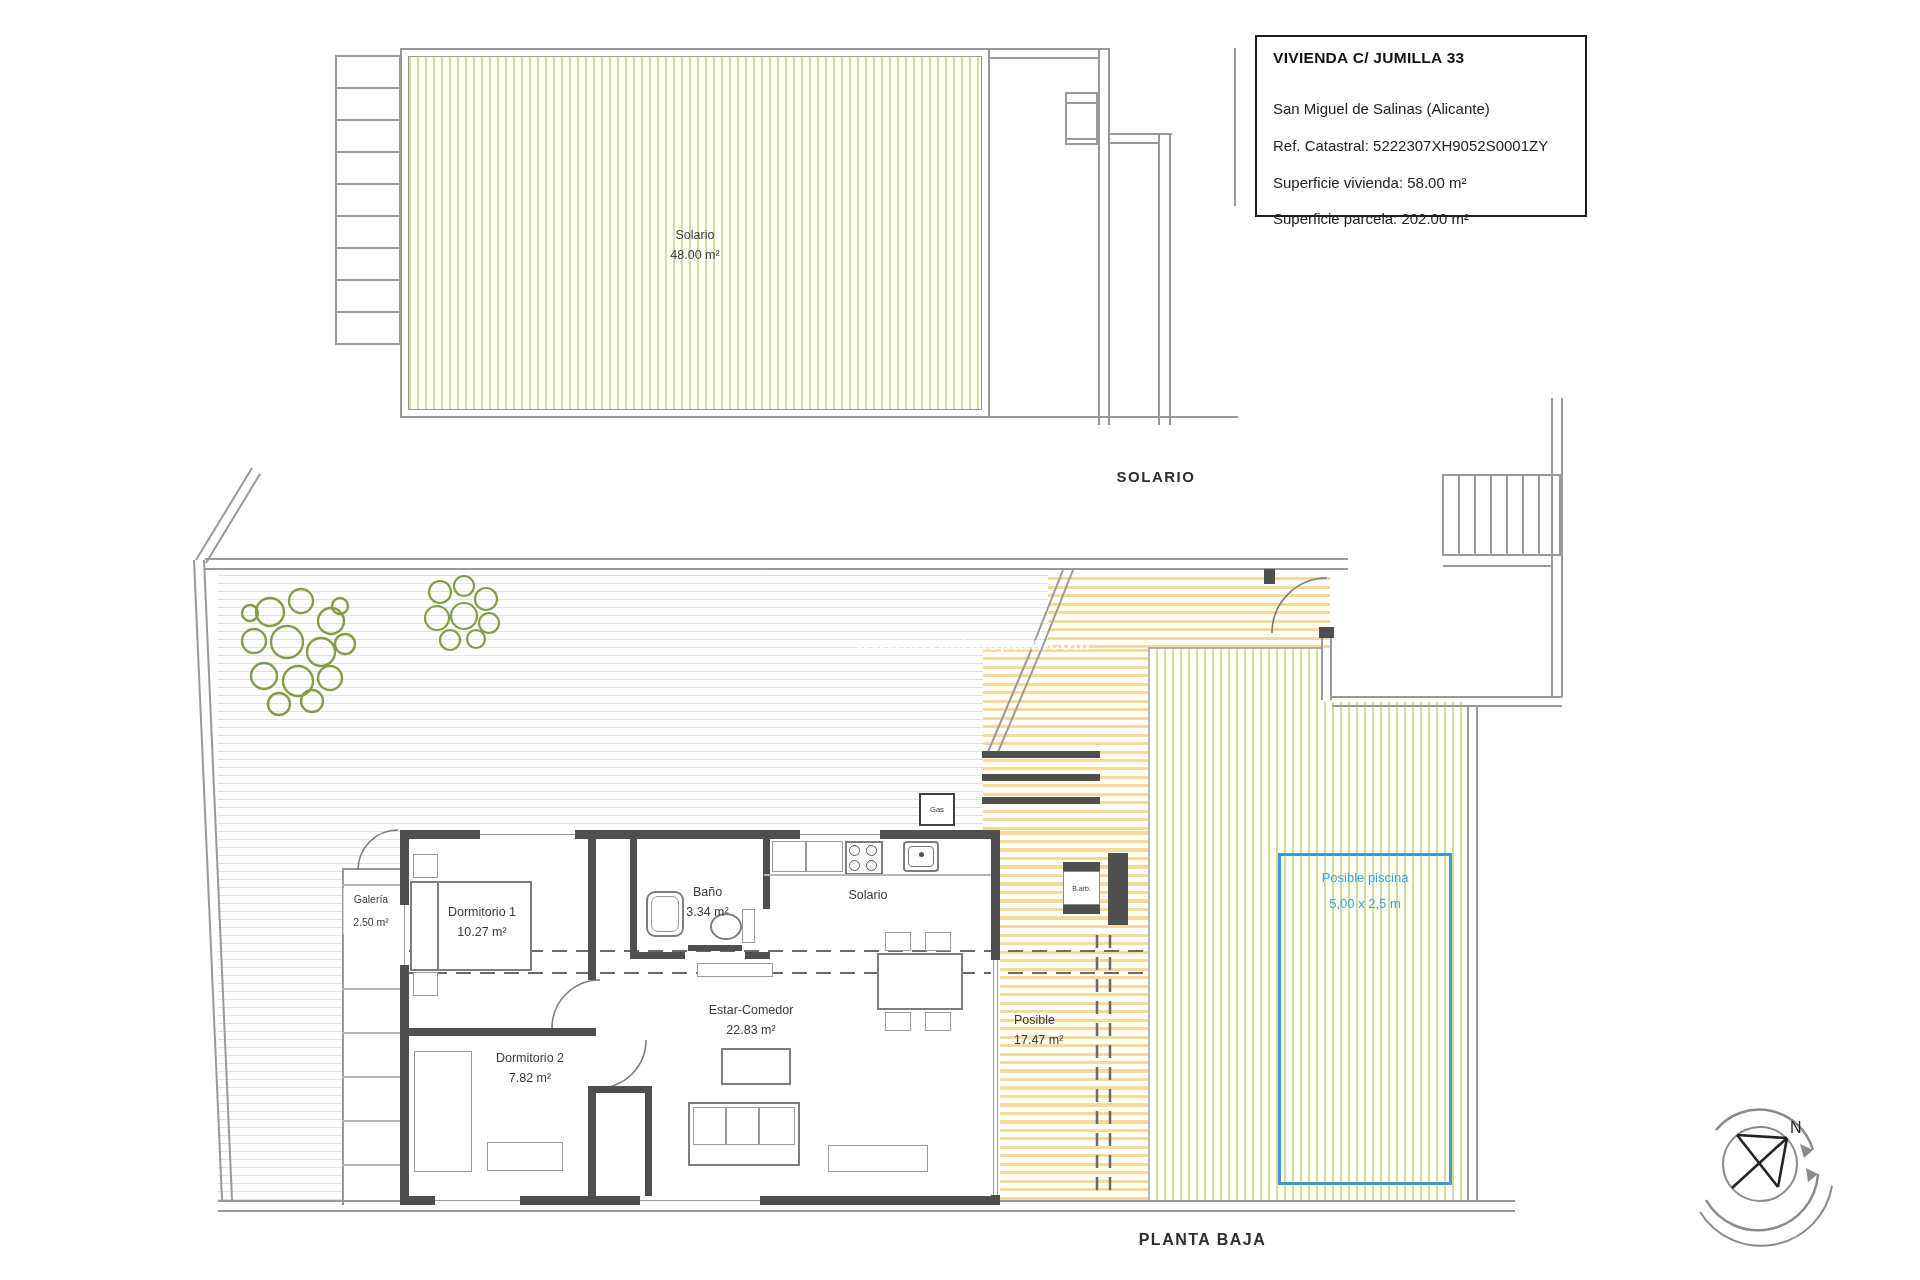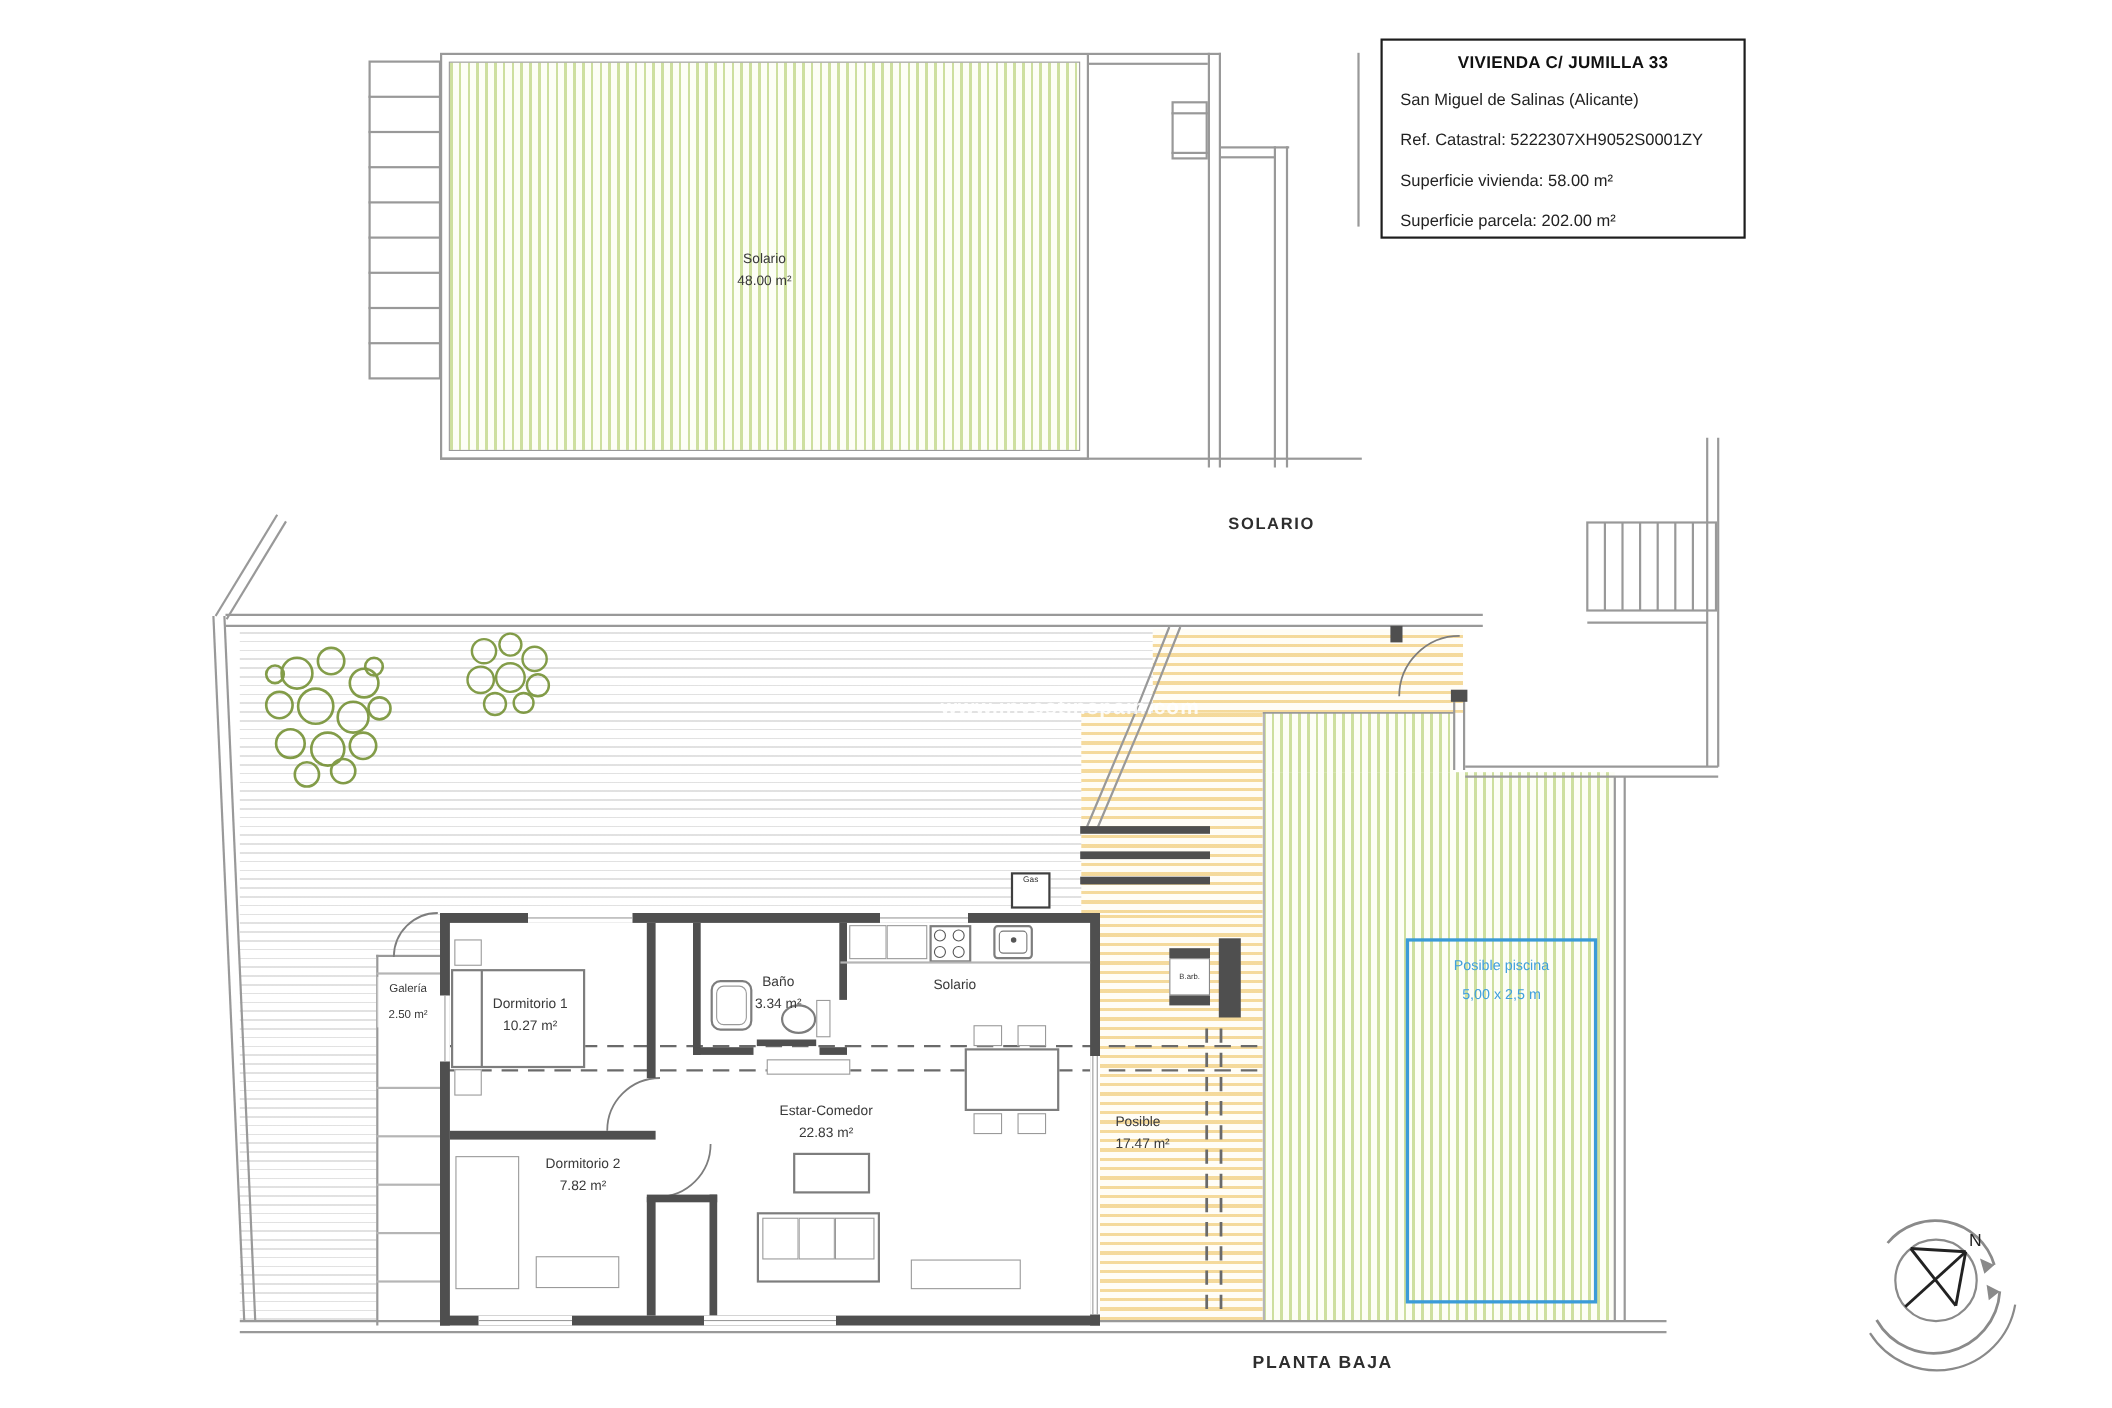--- a/index.html
+++ b/index.html
@@ -14,21 +14,21 @@
   .f2{position:absolute;border:1px solid #9a9a9a;background:#fff}
   .win{position:absolute;background:#fff}
   .winl{position:absolute;background:#9a9a9a}
   .stripes-green{background-image:repeating-linear-gradient(90deg,rgba(167,198,88,.55) 0 2.5px,rgba(255,255,255,0) 2.5px 8px);background-color:#fdfef6}
   .stripes-yellow{background-image:repeating-linear-gradient(0deg,rgba(238,196,100,.62) 0 3px,rgba(255,255,255,0) 3px 8.5px);background-color:#fffdf6}
   .stripes-gray{background-image:repeating-linear-gradient(0deg,rgba(120,120,120,.22) 0 1.5px,rgba(255,255,255,0) 1.5px 8px)}
   .lbl{position:absolute;font-size:12.5px;line-height:1.6;text-align:center;color:#3a3a3a}
   .lbl span{display:block}
   .cap{position:absolute;font-size:15px;font-weight:700;letter-spacing:1.5px;color:#2e2e2e;text-align:center}
   .tb{position:absolute;left:1255px;top:35px;width:332px;height:182px;border:2px solid #1d1d1d;background:#fff;padding:12px 16px 8px 16px}
-  .tb h1{font-size:15.5px;font-weight:700;text-align:center;color:#111;letter-spacing:.3px;margin-bottom:6px}
+  .tb h1{font-size:15.5px;font-weight:700;text-align:left;color:#111;letter-spacing:.3px;margin-bottom:24px}
   .tb p{font-size:15px;color:#222;line-height:2.45}
   .pool{position:absolute;left:1278px;top:853px;width:174px;height:332px;border:3px solid #3b9bd8}
   .pool .pl{position:absolute;left:0;width:100%;text-align:center;color:#41a0dd;font-size:13px}
   .wm{position:absolute;left:828px;top:633px;width:290px;text-align:center;
       font-size:19px;font-weight:700;letter-spacing:1px;color:rgba(255,255,255,.88)}
   svg text{font-family:"Liberation Sans",sans-serif}
 </style>
 </head>
 <body>
 
@@ -259,21 +259,21 @@
   <div class="f2" style="left:726px;top:1107px;width:33px;height:38px"></div>
   <div class="f2" style="left:759px;top:1107px;width:36px;height:38px"></div>
   <div class="f2" style="left:828px;top:1145px;width:100px;height:27px"></div>
   <div class="f2" style="left:697px;top:963px;width:76px;height:14px"></div>
 
   <div class="w" style="left:982px;top:751px;width:118px;height:7px"></div>
   <div class="w" style="left:982px;top:774px;width:118px;height:7px"></div>
   <div class="w" style="left:982px;top:797px;width:118px;height:7px"></div>
 
   <div class="a" style="left:919px;top:793px;width:36px;height:33px;border:2px solid #3f3f3f;background:#fff;
-              display:flex;justify-content:center;font-size:7.5px;color:#333">
+              display:flex;align-items:center;justify-content:center;font-size:7.5px;color:#333">
     <span>Gas</span>
   </div>
   <div class="w" style="left:1063px;top:862px;width:37px;height:9px"></div>
   <div class="a" style="left:1063px;top:871px;width:37px;height:34px;border:1.5px solid #888;background:#fff;
               display:flex;align-items:center;justify-content:center;font-size:7px;color:#333">
     <span>B.arb.</span>
   </div>
   <div class="w" style="left:1063px;top:905px;width:37px;height:9px"></div>
 
   <div class="pool">

